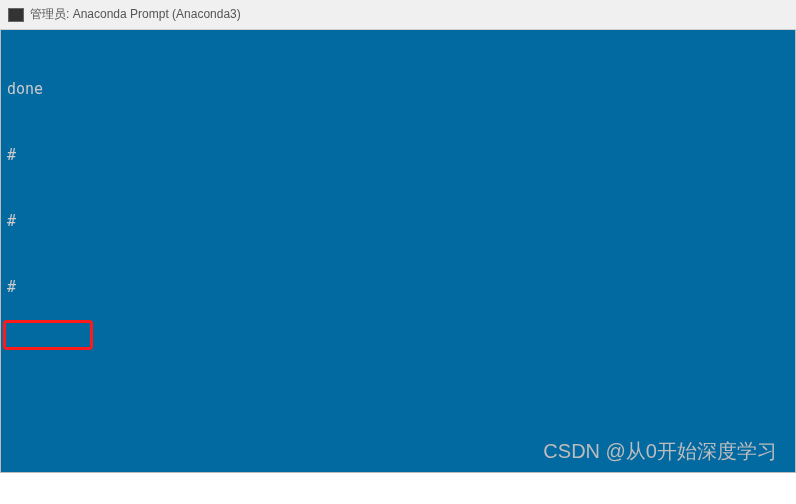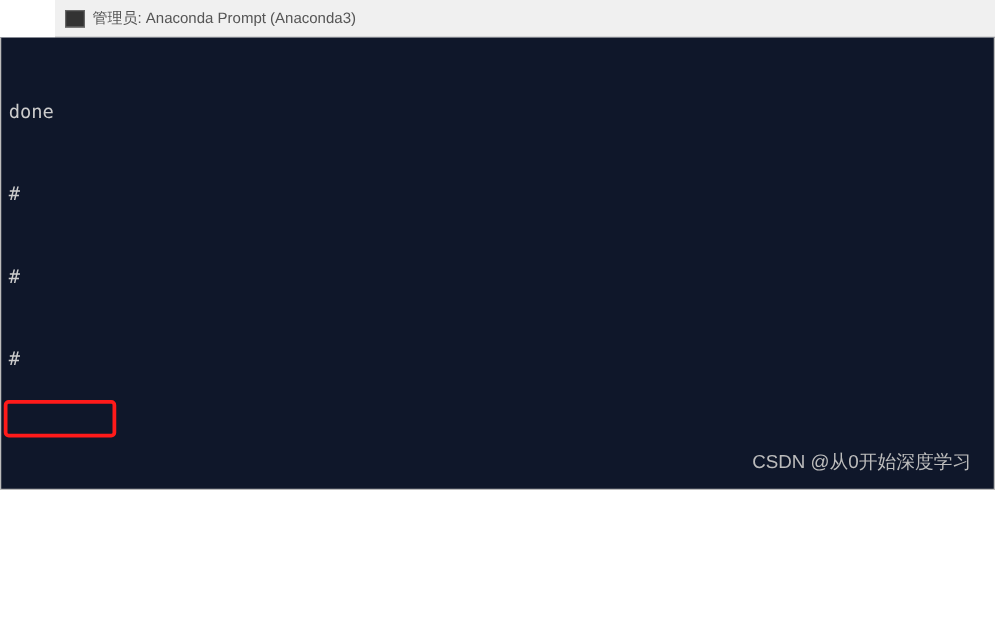--- a/index.html
+++ b/index.html
@@ -14,35 +14,34 @@
     .titlebar {
       height: 30px;
       background: #f0f0f0;
       border-bottom: 1px solid #d0d0d0;
       display: flex;
       align-items: center;
       padding: 0 8px;
       font-size: 12px;
       color: #555;
       font-family: "Microsoft YaHei", sans-serif;
-      margin-left: 44px;
     }
     .titlebar-icon {
       width: 16px;
       height: 14px;
       background: #333;
       border: 1px solid #666;
       margin-right: 6px;
       display: inline-block;
     }
     .terminal {
-      background: #0f172a;
+      background: #0369a1;
       color: #ccc;
       width: 100%;
-      height: 362px;
+      height: 443px;
       padding: 4px 0 0 0;
       font-size: 15px;
       line-height: 22px;
       font-family: "SimSun", "NSimSun", "Consolas", monospace;
       white-space: pre;
       position: relative;
       border: 1px solid #bbb;
       border-top: none;
     }
     .line { padding: 0 6px; white-space: pre; }
@@ -50,21 +49,21 @@
       position: absolute;
       border: 3px solid #ff1a1a;
       border-radius: 4px;
       pointer-events: none;
     }
     .watermark {
       position: absolute;
       right: 18px;
       bottom: 10px;
       color: #bcbcbc;
-      font-size: 15px;
+      font-size: 20px;
       font-family: "Microsoft YaHei", sans-serif;
       pointer-events: none;
       margin-top: 25px;
     }
   </style>
 </head>
 <body>
 
 <div class="titlebar">
   <span class="titlebar-icon"></span>

